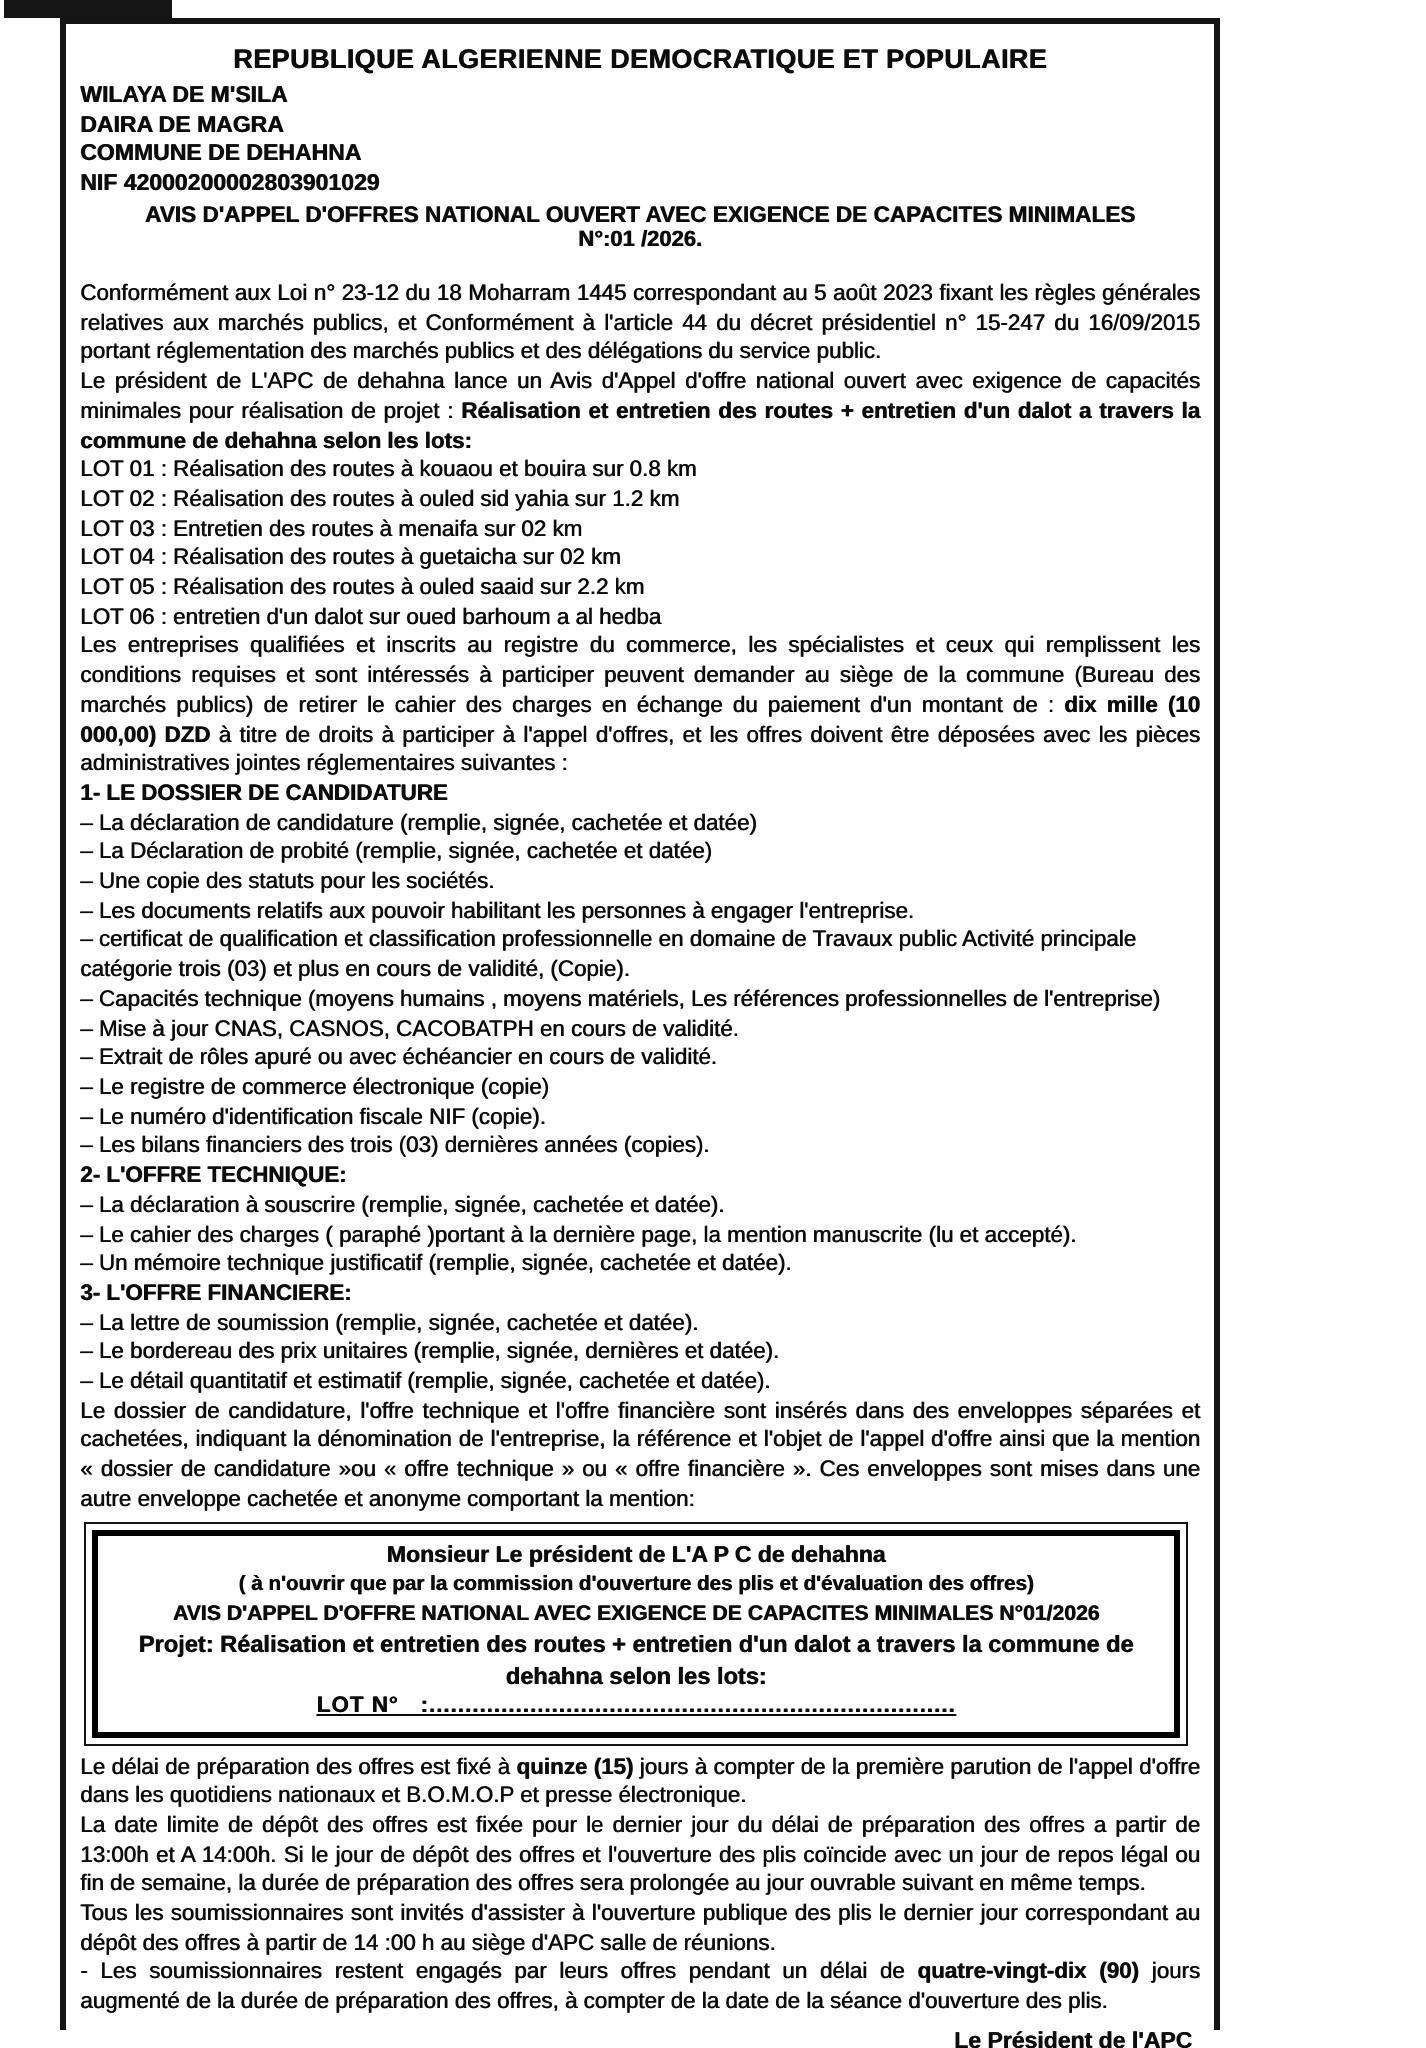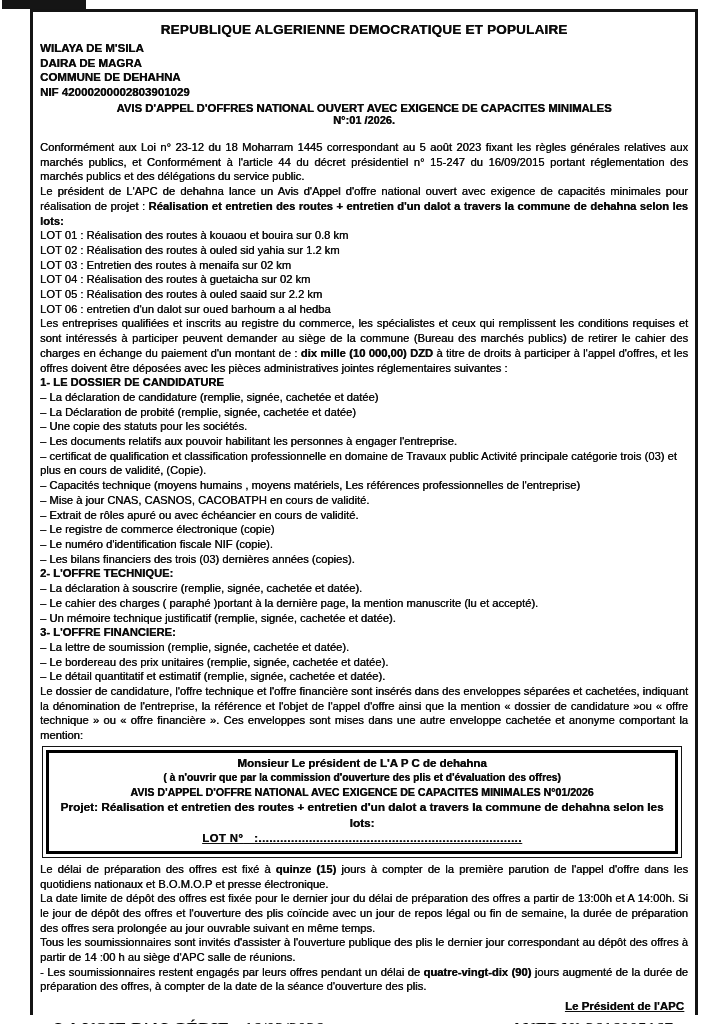--- a/index.html
+++ b/index.html
@@ -6,21 +6,21 @@
   body {
     width:713px; height:1024px;
     background:#ffffff;
     font-family:"Liberation Sans", sans-serif;
     color:#0c0c0c;
     position:relative;
     overflow:hidden;
   }
   .redact { position:absolute; top:0; left:2px; width:84px; height:9px; background:#151515; }
   .frame {
-    position:absolute; top:9px; left:30px; width:668px; height:1006px;
+    position:absolute; top:9px; left:30px; width:580px; height:1006px;
     border:3px solid #141414; border-bottom:none; box-sizing:border-box;
     display:flex; flex-direction:column;
     padding:4px 7px 0 7px;
   }
   .content { flex:1 1 auto; text-shadow:0.35px 0 0 currentColor; }
   .b { font-weight:bold; }
   .republic { font-size:13.5px; font-weight:bold; text-align:center; margin:6px 0 4px; letter-spacing:0.2px; }
   .hline { font-size:11.5px; font-weight:bold; line-height:14.5px; }
   .title { font-size:11.3px; font-weight:bold; text-align:center; margin-top:3px; }
   .num { font-size:11px; font-weight:bold; text-align:center; margin-bottom:14px; }
@@ -88,21 +88,21 @@
     <div class="line">– Le numéro d'identification fiscale NIF (copie).</div>
     <div class="line">– Les bilans financiers des trois (03) dernières années (copies).</div>
 
     <div class="sec-title">2- L'OFFRE TECHNIQUE:</div>
     <div class="line">– La déclaration à souscrire (remplie, signée,  cachetée et datée).</div>
     <div class="line">– Le cahier des charges ( paraphé )portant à la dernière page, la mention manuscrite  (lu et accepté).</div>
     <div class="line">– Un mémoire technique justificatif (remplie, signée,  cachetée et datée).</div>
 
     <div class="sec-title">3- L'OFFRE FINANCIERE:</div>
     <div class="line">– La lettre de soumission (remplie, signée,  cachetée et datée).</div>
-    <div class="line">– Le bordereau des prix unitaires (remplie, signée,  cachetée et datée).</div>
+    <div class="line">– Le bordereau des prix unitaires (remplie, signée,  dernières et datée).</div>
     <div class="line">– Le détail quantitatif et estimatif (remplie, signée,  cachetée et datée).</div>
 
     <div class="para">Le dossier de candidature, l'offre technique et l'offre financière sont insérés dans des enveloppes séparées et cachetées, indiquant la dénomination de l'entreprise, la référence et l'objet de l'appel d'offre ainsi que la mention « dossier de candidature »ou « offre technique » ou « offre financière ». Ces enveloppes sont mises dans une autre enveloppe cachetée et anonyme comportant la mention:</div>
 
     <div class="mention-outer">
       <div class="mention-inner">
         <div class="m1">Monsieur Le président de L'A P C de dehahna</div>
         <div class="m2">( à n'ouvrir que par la commission d'ouverture des plis et d'évaluation des offres)</div>
         <div class="m3">AVIS D'APPEL D'OFFRE NATIONAL AVEC EXIGENCE DE CAPACITES MINIMALES N°01/2026</div>
         <div class="m4">Projet: Réalisation et entretien des routes +  entretien d'un dalot a travers la commune de dehahna selon les lots:</div>

